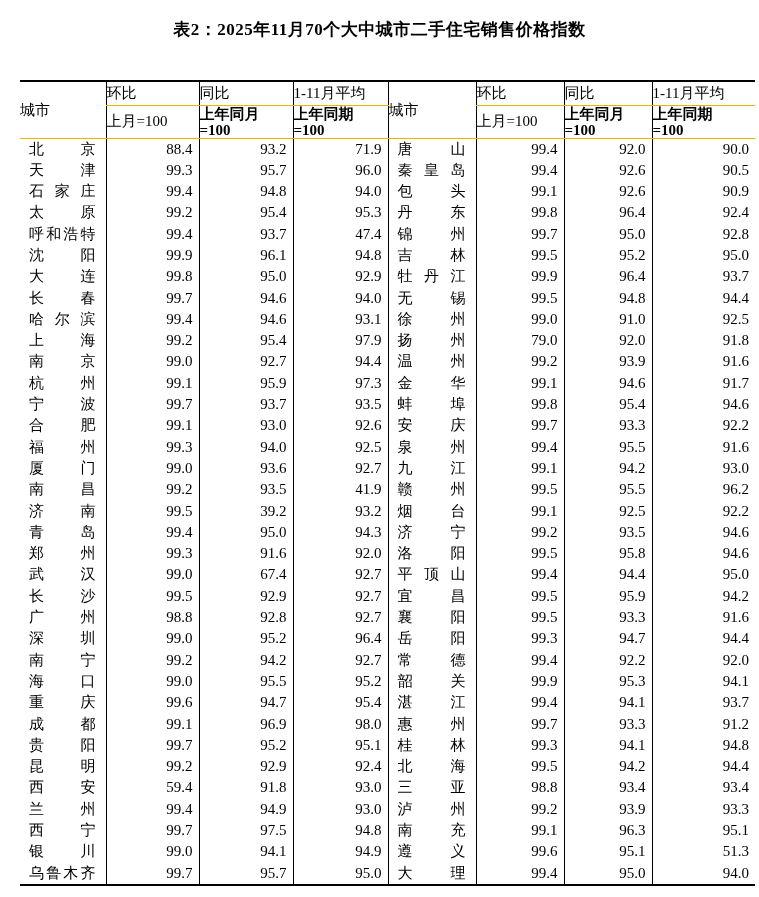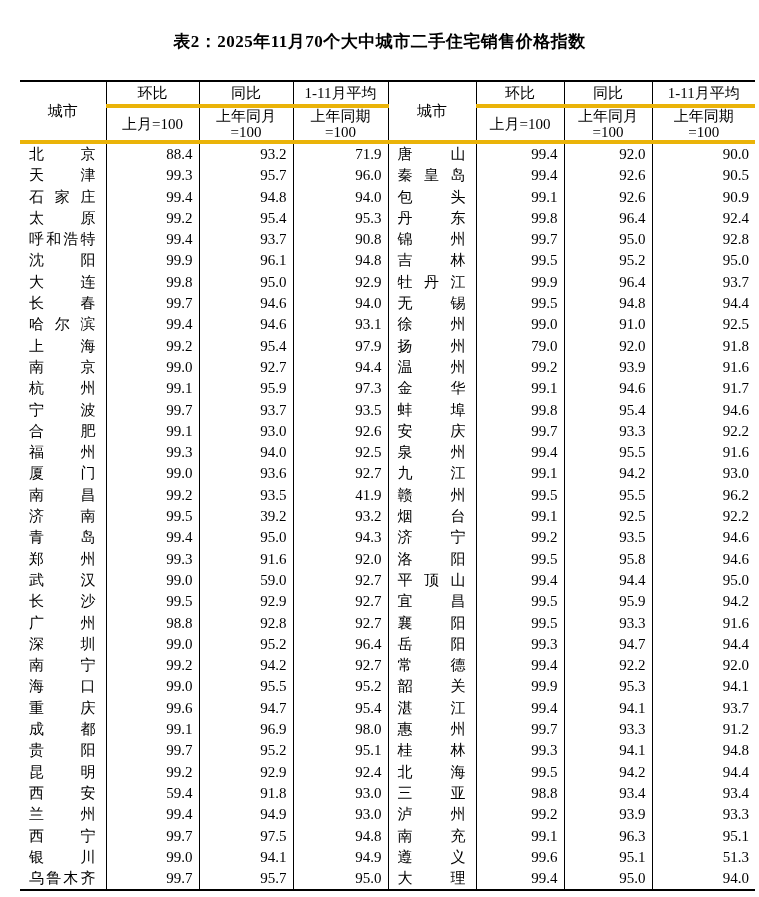--- a/index.html
+++ b/index.html
@@ -5,21 +5,21 @@
   * { box-sizing: border-box; }
   html, body {
     margin: 0; padding: 0;
     width: 759px; height: 897px;
     background: #ffffff;
     color: #000000;
     font-family: "Liberation Serif", "DejaVu Serif", serif;
     overflow: hidden;
   }
   .page-title {
-    padding-top: 30px;
+    padding-top: 18px;
     height: 40px;
     text-align: center;
     font-weight: bold;
     font-size: 17px;
     line-height: 24px;
     letter-spacing: 0.5px;
   }
   table.price-index {
     border-collapse: collapse;
     table-layout: fixed;
@@ -30,25 +30,25 @@
     border-bottom: 2.5px solid #000;
   }
   th, td {
     padding: 0;
     border-left: 1px solid #000;
     font-weight: normal;
     vertical-align: middle;
     overflow: hidden;
     white-space: nowrap;
   }
-  thead th { border-bottom: 4px solid #eab308; font-size: 15px; text-align: center; }
+  thead th { border-bottom: 1px solid #eab308; font-size: 15px; text-align: left; }
   thead tr.hdr-top th { height: 24px; line-height: 22px; }
   thead tr.hdr-sub th { height: 33px; }
   thead th.two-line { line-height: 16px; }
-  thead th .hline { display: block; }
+  thead th .hline { display: block; font-weight: bold; }
   thead tr.hdr-top th:first-child { border-left: none; }
   tbody td:first-child { border-left: none; }
   tbody td {
     height: 21.3px;
     line-height: 21.3px;
     font-size: 15px;
   }
   td.num { text-align: right; padding-right: 6px; }
   td.city .city-justify {
     display: flex;
@@ -192,21 +192,21 @@
     <td class="city">
           <span class="city-justify">
             <span>呼</span>
             <span>和</span>
             <span>浩</span>
             <span>特</span>
           </span>
         </td>
     <td class="num">99.4</td>
     <td class="num">93.7</td>
-    <td class="num">90.8</td>
+    <td class="num">47.4</td>
     <td class="city">
           <span class="city-justify">
             <span>锦</span>
             <span>州</span>
           </span>
         </td>
     <td class="num">99.7</td>
     <td class="num">95.0</td>
     <td class="num">92.8</td>
   </tr>
@@ -513,21 +513,21 @@
     <td class="num">94.6</td>
   </tr>
       <tr>
     <td class="city">
           <span class="city-justify">
             <span>武</span>
             <span>汉</span>
           </span>
         </td>
     <td class="num">99.0</td>
-    <td class="num">59.0</td>
+    <td class="num">67.4</td>
     <td class="num">92.7</td>
     <td class="city">
           <span class="city-justify">
             <span>平</span>
             <span>顶</span>
             <span>山</span>
           </span>
         </td>
     <td class="num">99.4</td>
     <td class="num">94.4</td>

